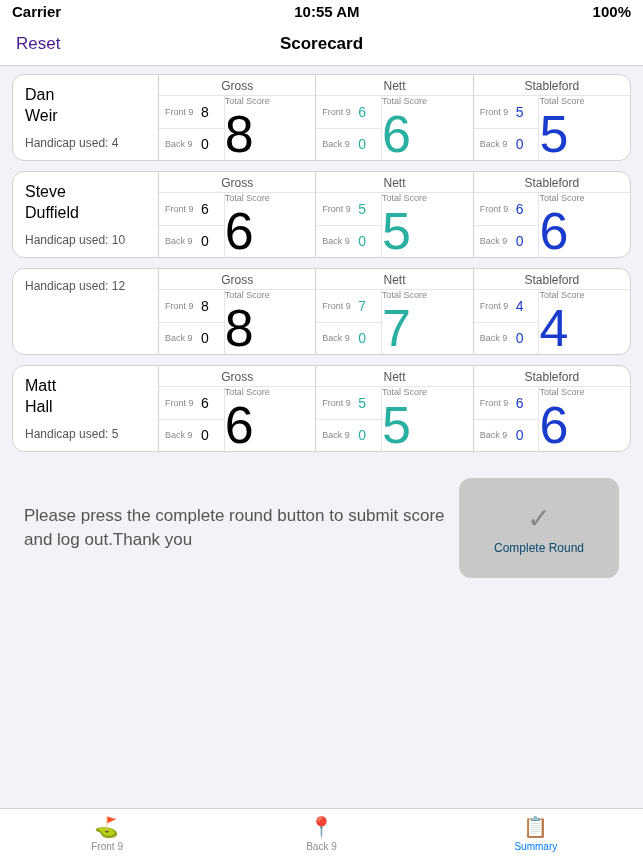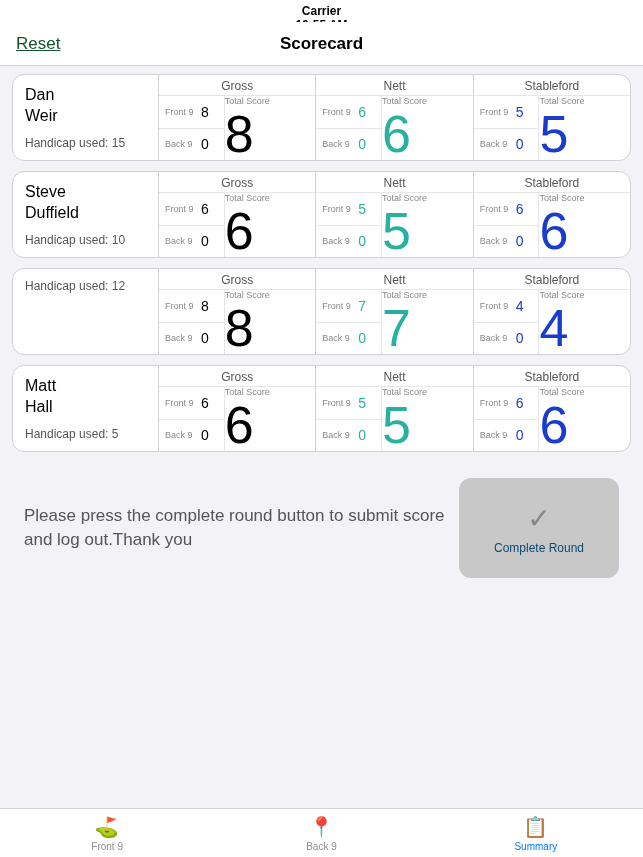--- a/index.html
+++ b/index.html
@@ -11,46 +11,44 @@
       overflow-x: hidden;
     }
 
     
     .status-bar {
       background: white;
       display: flex;
       justify-content: space-between;
       align-items: center;
       padding: 4px 12px;
-      font-size: 12px;
+      font-size: 15px;
       font-weight: 600;
       height: 22px;
-      flex-direction: column;
     }
 
     
     .nav-bar {
       background: white;
       display: flex;
       align-items: center;
       justify-content: center;
       position: relative;
       padding: 8px 16px;
       border-bottom: 1px solid #d1d1d6;
       height: 44px;
     }
     .nav-bar .reset-btn {
       position: absolute;
       left: 16px;
-      color: #14532d;
+      color: #4c1d95;
       font-size: 17px;
       background: none;
       border: none;
       cursor: pointer;
-      text-decoration: underline;
     }
     .nav-bar .title {
       font-size: 17px;
       font-weight: 600;
       color: #000;
     }
 
     
     .main-content {
       padding: 8px 12px;
@@ -248,21 +246,21 @@
 </div>
 
 <div class="main-content">
 
   <div id="player-cards">
       <div class="player-card">
       <div class="player-info">
         <div>
           <div class="player-name">Dan<br>Weir</div>
         </div>
-        <div class="player-handicap">Handicap used: 15</div>
+        <div class="player-handicap">Handicap used: 4</div>
       </div>
 
       <div class="scores-section">
 
         <div class="score-group">
           <div class="score-group-header">Gross</div>
           <div class="score-group-inner">
             <div class="col-front-back">
               <div class="fb-cell">
                 <span class="fb-label">Front 9</span>

